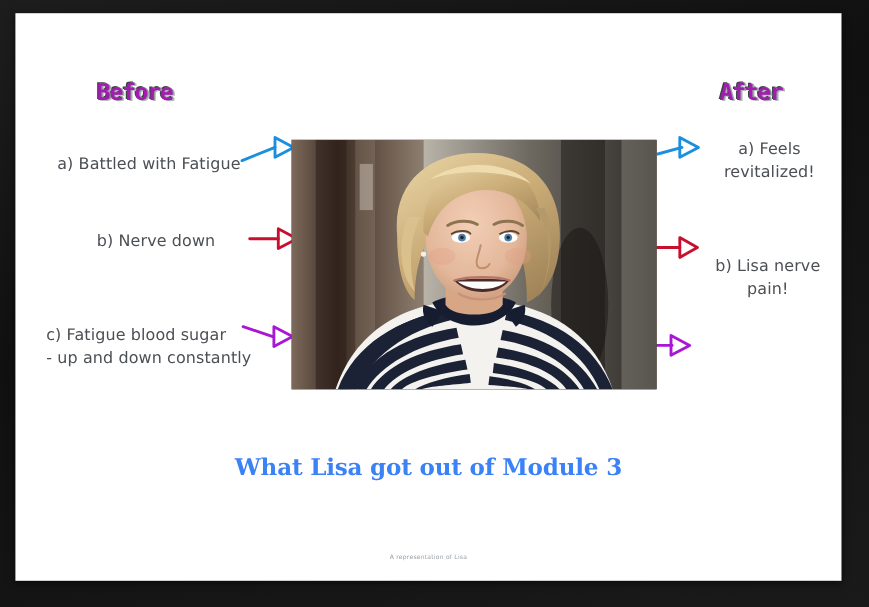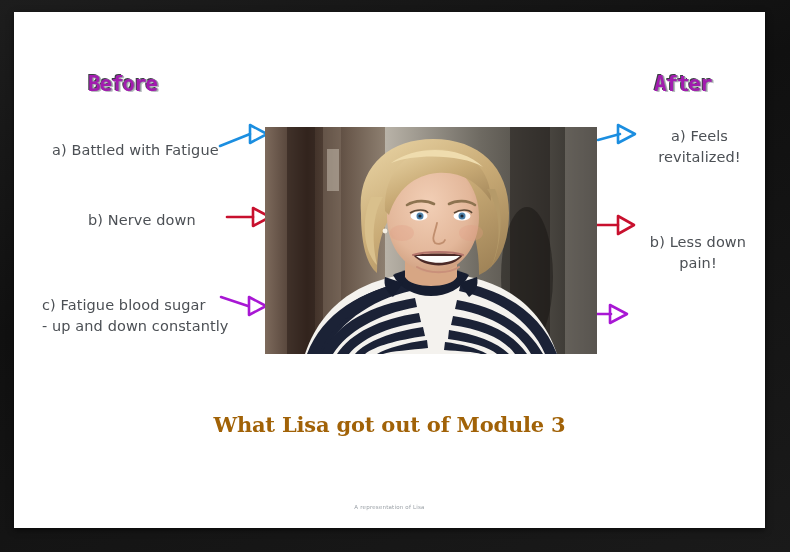--- a/index.html
+++ b/index.html
@@ -101,21 +101,21 @@
   
   #module-title {
     position: absolute;
     left: 0;
     right: 0;
     top: 400px;
     text-align: center;
     font-family: "DejaVu Serif", serif;
     font-size: 21px;
     font-weight: bold;
-    color: #a16207;
+    color: #3b82f6;
     letter-spacing: -0.2px;
   }
 
   
   #photo-caption {
     position: absolute;
     left: 0;
     right: 0;
     top: 492px;
     text-align: center;
@@ -137,21 +137,21 @@
 
     <div class="note" id="note-before-a">a) Battled with Fatigue</div>
 
     <div class="note" id="note-before-b">b) Nerve down</div>
 
     <div class="note" id="note-before-c">c) Fatigue blood sugar
 - up and down constantly</div>
 
     <div class="note right" id="note-after-a">a) Feels revitalized!</div>
 
-    <div class="note right" id="note-after-b">b)  Less down pain!</div>
+    <div class="note right" id="note-after-b">b)  Lisa nerve pain!</div>
 
 
     <svg class="arrow" style="left:206px; top:112px;" width="52" height="30">
       <line x1="0" y1="22" x2="30" y2="10" stroke="#1b8ee0" stroke-width="2.6" stroke-linecap="round"></line>
       <path d="M30 1 L47 10 L30 19 Z" fill="none" stroke="#1b8ee0" stroke-width="2.6" stroke-linejoin="round"></path>
     </svg>
 
     <svg class="arrow" style="left:213px; top:194px;" width="48" height="26">
       <line x1="0" y1="11" x2="26" y2="11" stroke="#c8102e" stroke-width="2.6" stroke-linecap="round"></line>
       <path d="M26 2 L43 11 L26 20 Z" fill="none" stroke="#c8102e" stroke-width="2.6" stroke-linejoin="round"></path>

